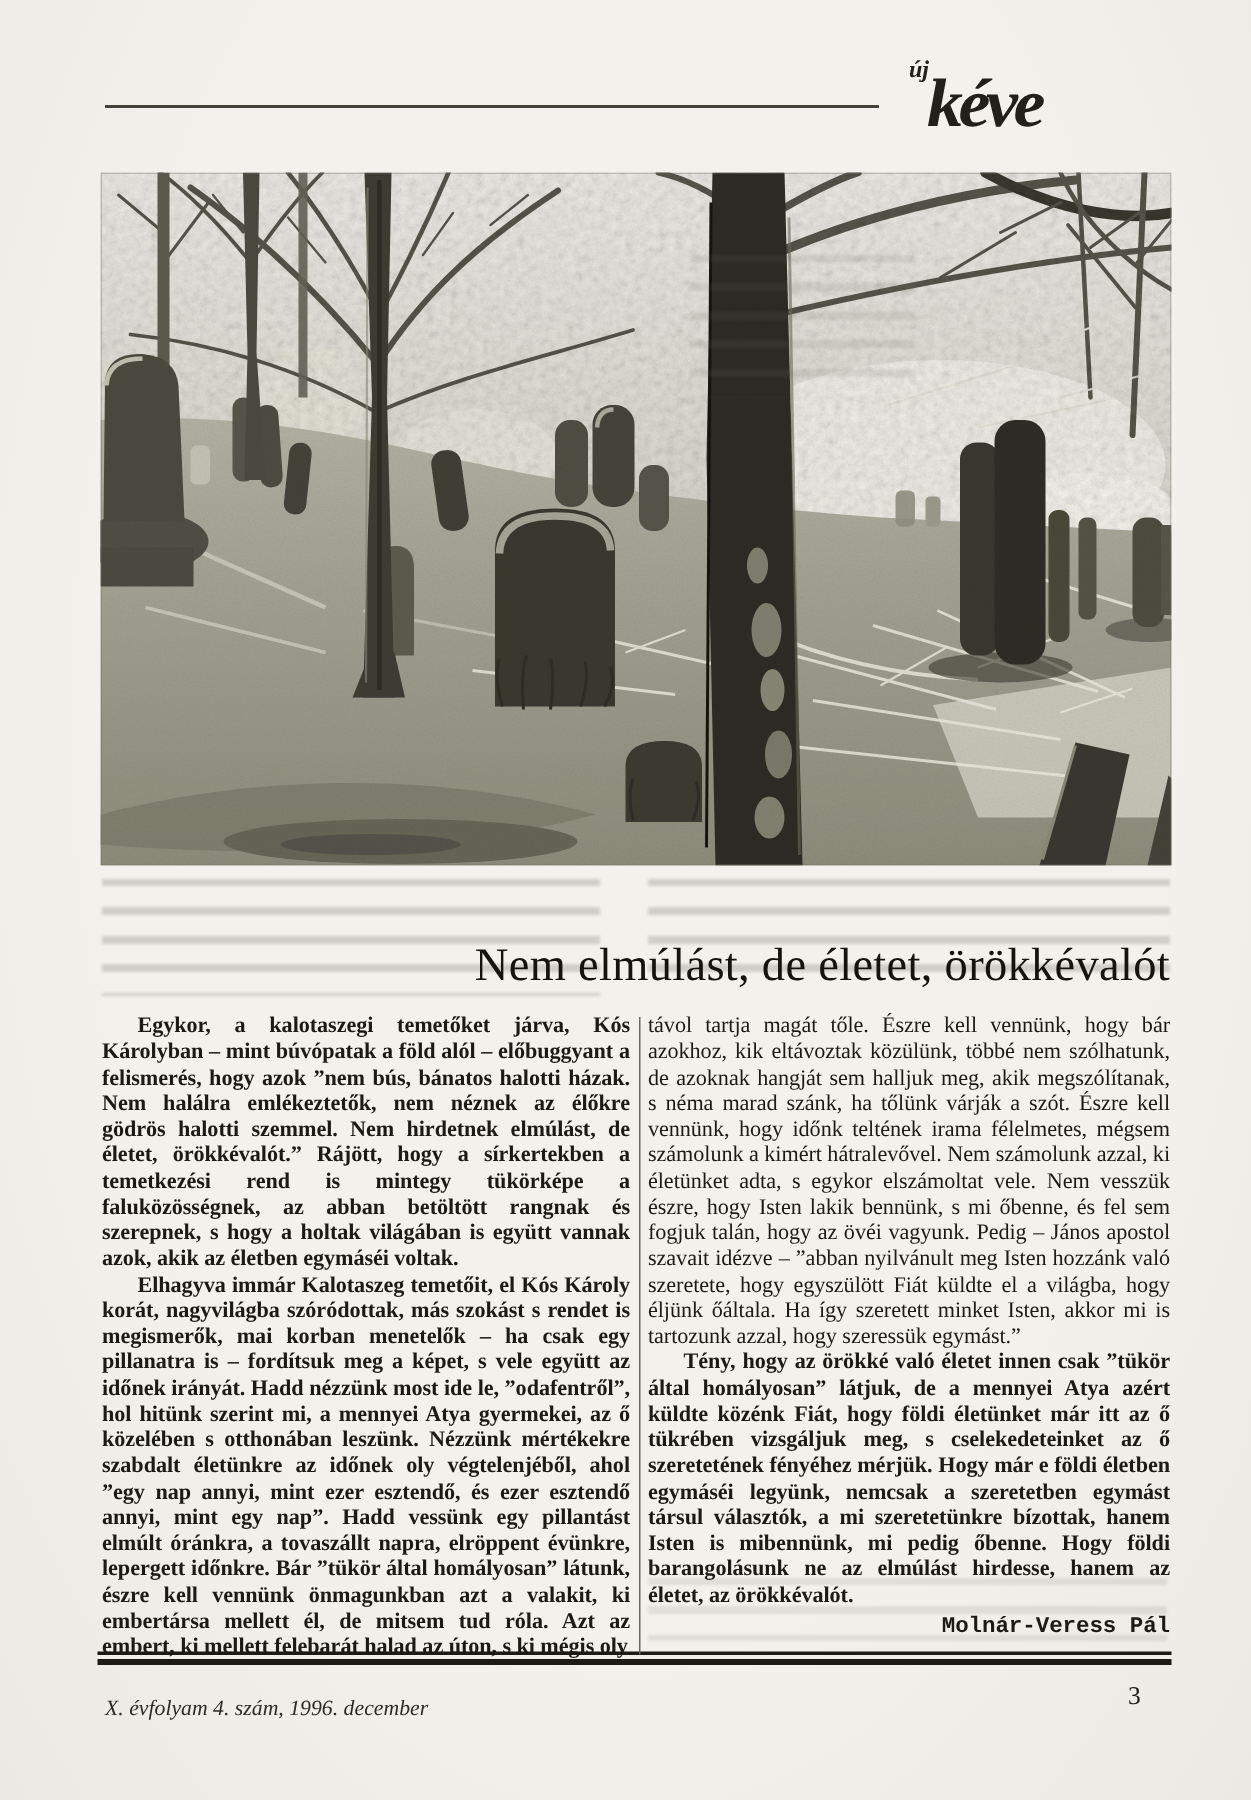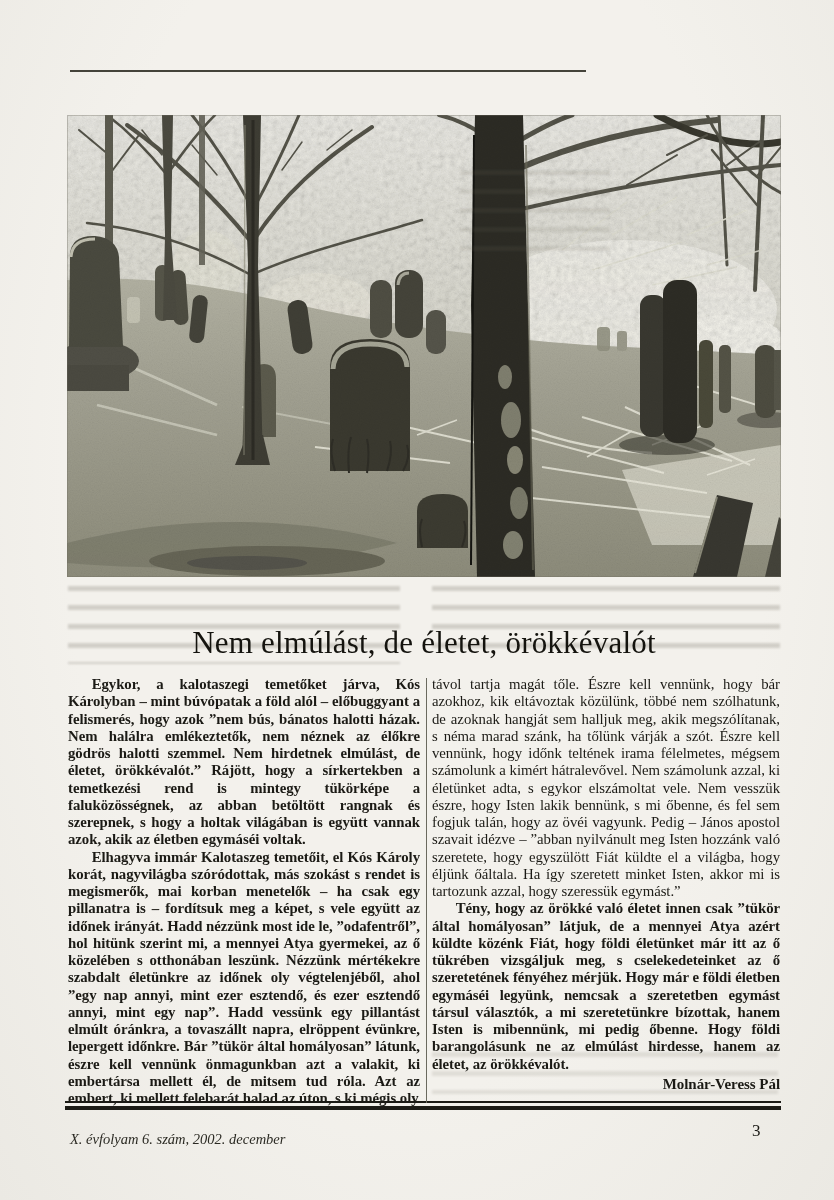--- a/index.html
+++ b/index.html
@@ -17,45 +17,49 @@
   
   figure.photo{position:absolute;left:67px;top:115px;width:714px;height:462px;margin:0;}
   figure.photo svg{display:block;width:714px;height:462px;}
 
   
   .ghost{position:absolute;z-index:1;filter:blur(1.1px);
     background:repeating-linear-gradient(to bottom, rgba(112,108,97,.26) 0 5px, rgba(112,108,97,0) 5px 19px);}
   .ghost.faint{background:repeating-linear-gradient(to bottom, rgba(112,108,97,.14) 0 5px, rgba(112,108,97,0) 5px 19px);}
 
   
-  h1.title{position:absolute;z-index:2;left:68px;top:625px;width:712px;margin:0;text-align:center;
+  h1.title{position:absolute;z-index:2;left:68px;top:625px;width:712px;margin:0;text-align:right;
            font-size:31px;font-weight:400;color:#14130e;letter-spacing:.2px;}
 
   
   .columns{position:absolute;z-index:2;left:68px;top:676px;width:712px;display:flex;}
   .col{width:352px;font-size:14.8px;line-height:17.25px;color:#1b1a15;text-align:justify;
        letter-spacing:-.05px;}
   .col.right{width:348px;}
   .col p{margin:0;}
   .col p.indent{text-indent:1.6em;font-weight:bold;}
   .col-divider{width:1px;background:#6a695e;margin:2px 5px 4px 6px;}
-  .author{margin-top:3px !important;text-align:right;font-weight:bold;font-size:15px;}
+  .author{margin-top:3px !important;text-align:right;font-weight:bold;font-size:15px;font-family:Liberation Mono, monospace;}
 
   
   .foot-rule{position:absolute;left:65px;top:1101px;width:716px;height:9px;
      background:linear-gradient(to bottom,#1c1b16 0 2px,#f1efea 2px 5px,#1c1b16 5px 9px);}
   .issue{position:absolute;left:70px;top:1131px;font-style:italic;font-size:14.5px;color:#2b2a23;}
   .pageno{position:absolute;left:752px;top:1121px;font-size:17px;color:#1b1a15;}
 </style>
 </head>
 <body>
 
 <div class="page">
 
   <div class="mast-rule"></div>
+  <div class="logo">
+    <span class="uj">új</span>
+    <span class="keve">kéve</span>
+  </div>
 
   <figure class="photo">
     <svg viewBox="0 0 714 462" xmlns="http://www.w3.org/2000/svg">
       <defs>
         <linearGradient id="sky" x1="0" y1="0" x2="0" y2="1">
           <stop offset="0" stop-color="#efeee8"></stop>
             <stop offset=".45" stop-color="#dddcd2"></stop>
           <stop offset=".7" stop-color="#c8c7ba"></stop>
             <stop offset="1" stop-color="#bdbcae"></stop>
         </linearGradient>
@@ -229,16 +233,16 @@
     </div>
     <div class="col-divider"></div>
     <div class="col right">
       <p>távol tartja magát tőle. Észre kell vennünk, hogy bár azokhoz, kik eltávoztak közülünk, többé nem szólhatunk, de azoknak hangját sem halljuk meg, akik megszólítanak, s néma marad szánk, ha tőlünk várják a szót. Észre kell vennünk, hogy időnk teltének irama félelmetes, mégsem számolunk a kimért hátralevővel. Nem számolunk azzal, ki életünket adta, s egykor elszámoltat vele. Nem vesszük észre, hogy Isten lakik bennünk, s mi őbenne, és fel sem fogjuk talán, hogy az övéi vagyunk. Pedig – János apostol szavait idézve – ”abban nyilvánult meg Isten hozzánk való szeretete, hogy egyszülött Fiát küldte el a világba, hogy éljünk őáltala. Ha így szeretett minket Isten, akkor mi is tartozunk azzal, hogy szeressük egymást.”</p>
       <p class="indent">Tény, hogy az örökké való életet innen csak ”tükör által homályosan” látjuk, de a mennyei Atya azért küldte közénk Fiát, hogy földi életünket már itt az ő tükrében vizsgáljuk meg, s cselekedeteinket az ő szeretetének fényéhez mérjük. Hogy már e földi életben egymáséi legyünk, nemcsak a szeretetben egymást társul választók, a mi szeretetünkre bízottak, hanem Isten is mibennünk, mi pedig őbenne. Hogy földi barangolásunk ne az elmúlást hirdesse, hanem az életet, az örökkévalót.</p>
       <p class="author">Molnár-Veress Pál</p>
     </div>
   </div>
 
   <div class="foot-rule"></div>
-  <span class="issue">X. évfolyam 6. szám, 2002. december</span>
+  <span class="issue">X. évfolyam 4. szám, 1996. december</span>
   <span class="pageno">3</span>
 
 </div>
 
 </body></html>

